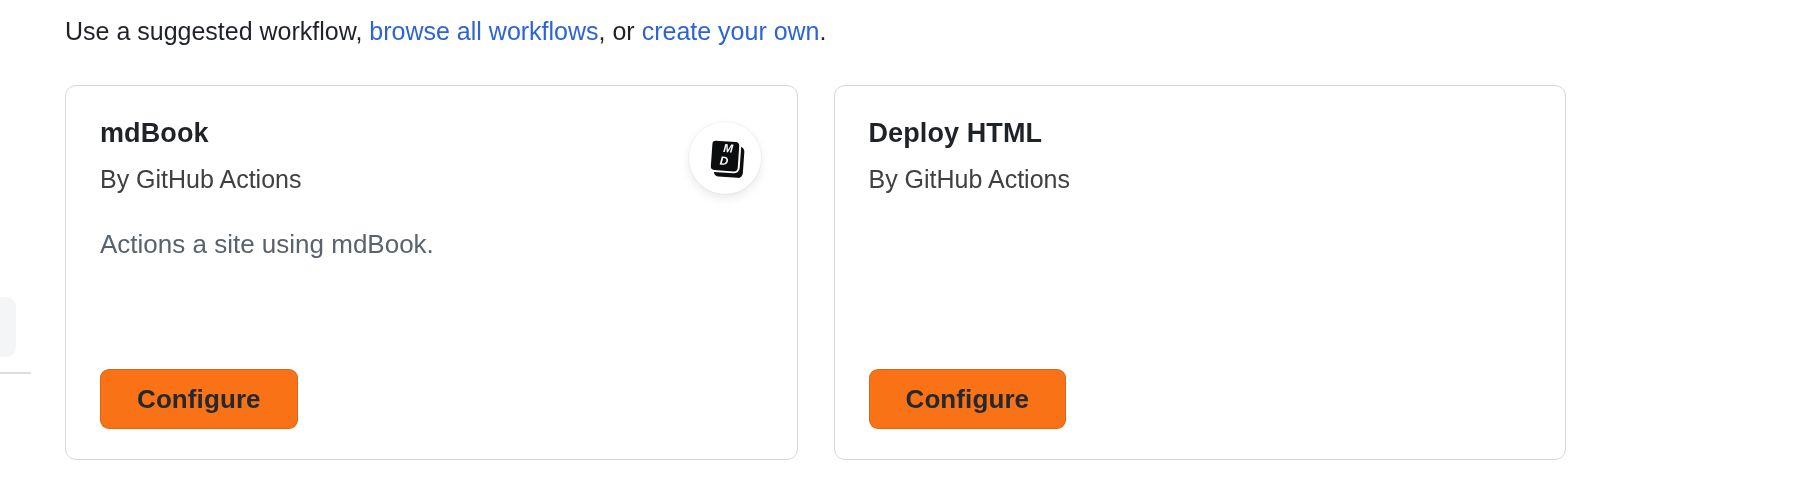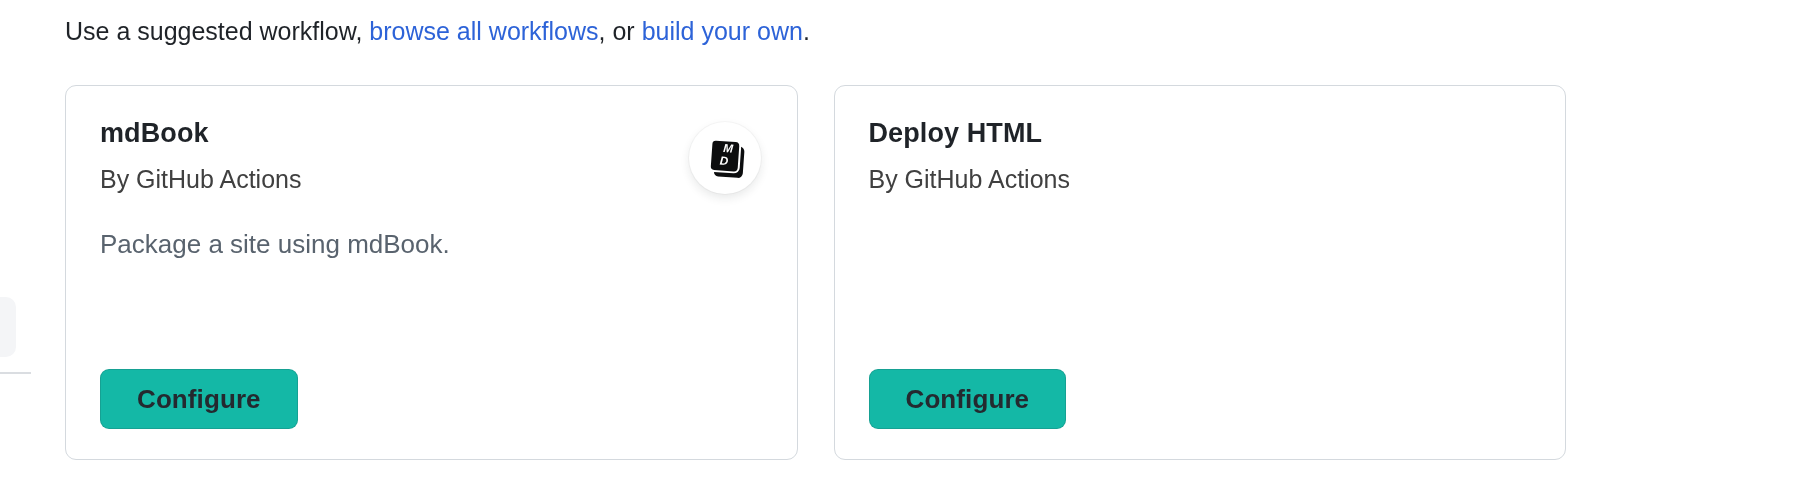--- a/index.html
+++ b/index.html
@@ -53,21 +53,21 @@
   .icon-circle {
     position: absolute; top: 36px; right: 36px;
     width: 72px; height: 72px; border-radius: 50%;
     background: #ffffff;
     box-shadow: 0 0 0 1px rgba(31,35,40,0.03), 0 4px 10px rgba(31,35,40,0.10);
     display: flex; align-items: center; justify-content: center;
   }
   .configure-btn {
     position: absolute; left: 34px; bottom: 30px;
     height: 60px; padding: 0 36px;
-    background: #14b8a6;
+    background: #f97316;
     border: 1.5px solid rgba(31,35,40,0.15);
     border-radius: 9px;
     font-family: inherit;
     font-size: 26px; font-weight: 700; color: #24292f;
     line-height: 58px; cursor: pointer;
     letter-spacing: .1px;
   }
 
   
   .edge-fragment-box {
@@ -83,28 +83,28 @@
   }
 
   svg text { font-family: "Liberation Sans", "DejaVu Sans", sans-serif; }
 </style>
 </head>
 <body>
 
 <div class="edge-fragment-box"></div>
 <div class="edge-fragment-line"></div>
 
-<p class="intro"><span>Use a suggested workflow, </span><a href="#">browse all workflows</a><span>, or </span><a href="#">build your own</a><span>.</span></p>
+<p class="intro"><span>Use a suggested workflow, </span><a href="#">browse all workflows</a><span>, or </span><a href="#">create your own</a><span>.</span></p>
 
 <div class="cards">
 
   <section class="card">
     <h3 class="card-title">mdBook</h3>
     <div class="card-byline">By GitHub Actions</div>
-    <p class="card-desc">Package a site using mdBook.</p>
+    <p class="card-desc">Actions a site using mdBook.</p>
 
     <span class="icon-circle">
       <svg width="47" height="47" viewBox="0 0 48 48" aria-hidden="true">
         <g transform="rotate(4 24 26)">
 
           <path d="M16 9 h20 a5 5 0 0 1 5 5 v22 a5 5 0 0 1 -5 5 h-20 a4.5 4.5 0 0 1 -4.5 -4.5 v-23 a4.5 4.5 0 0 1 4.5 -4.5 z" fill="#0c0d0e" transform="translate(2.6,1.8)"></path>
 
           <path d="M14 5.5 h20 a5 5 0 0 1 5 5 v22 a5 5 0 0 1 -5 5 h-20 a4.5 4.5 0 0 1 -4.5 -4.5 v-23 a4.5 4.5 0 0 1 4.5 -4.5 z" fill="#0c0d0e" stroke="#ffffff" stroke-width="2"></path>
           <text x="27" y="17.5" text-anchor="middle" font-size="12" font-weight="bold" font-style="italic" fill="#ffffff">M</text>
           <text x="23.5" y="30.5" text-anchor="middle" font-size="12" font-weight="bold" font-style="italic" fill="#ffffff">D</text>

